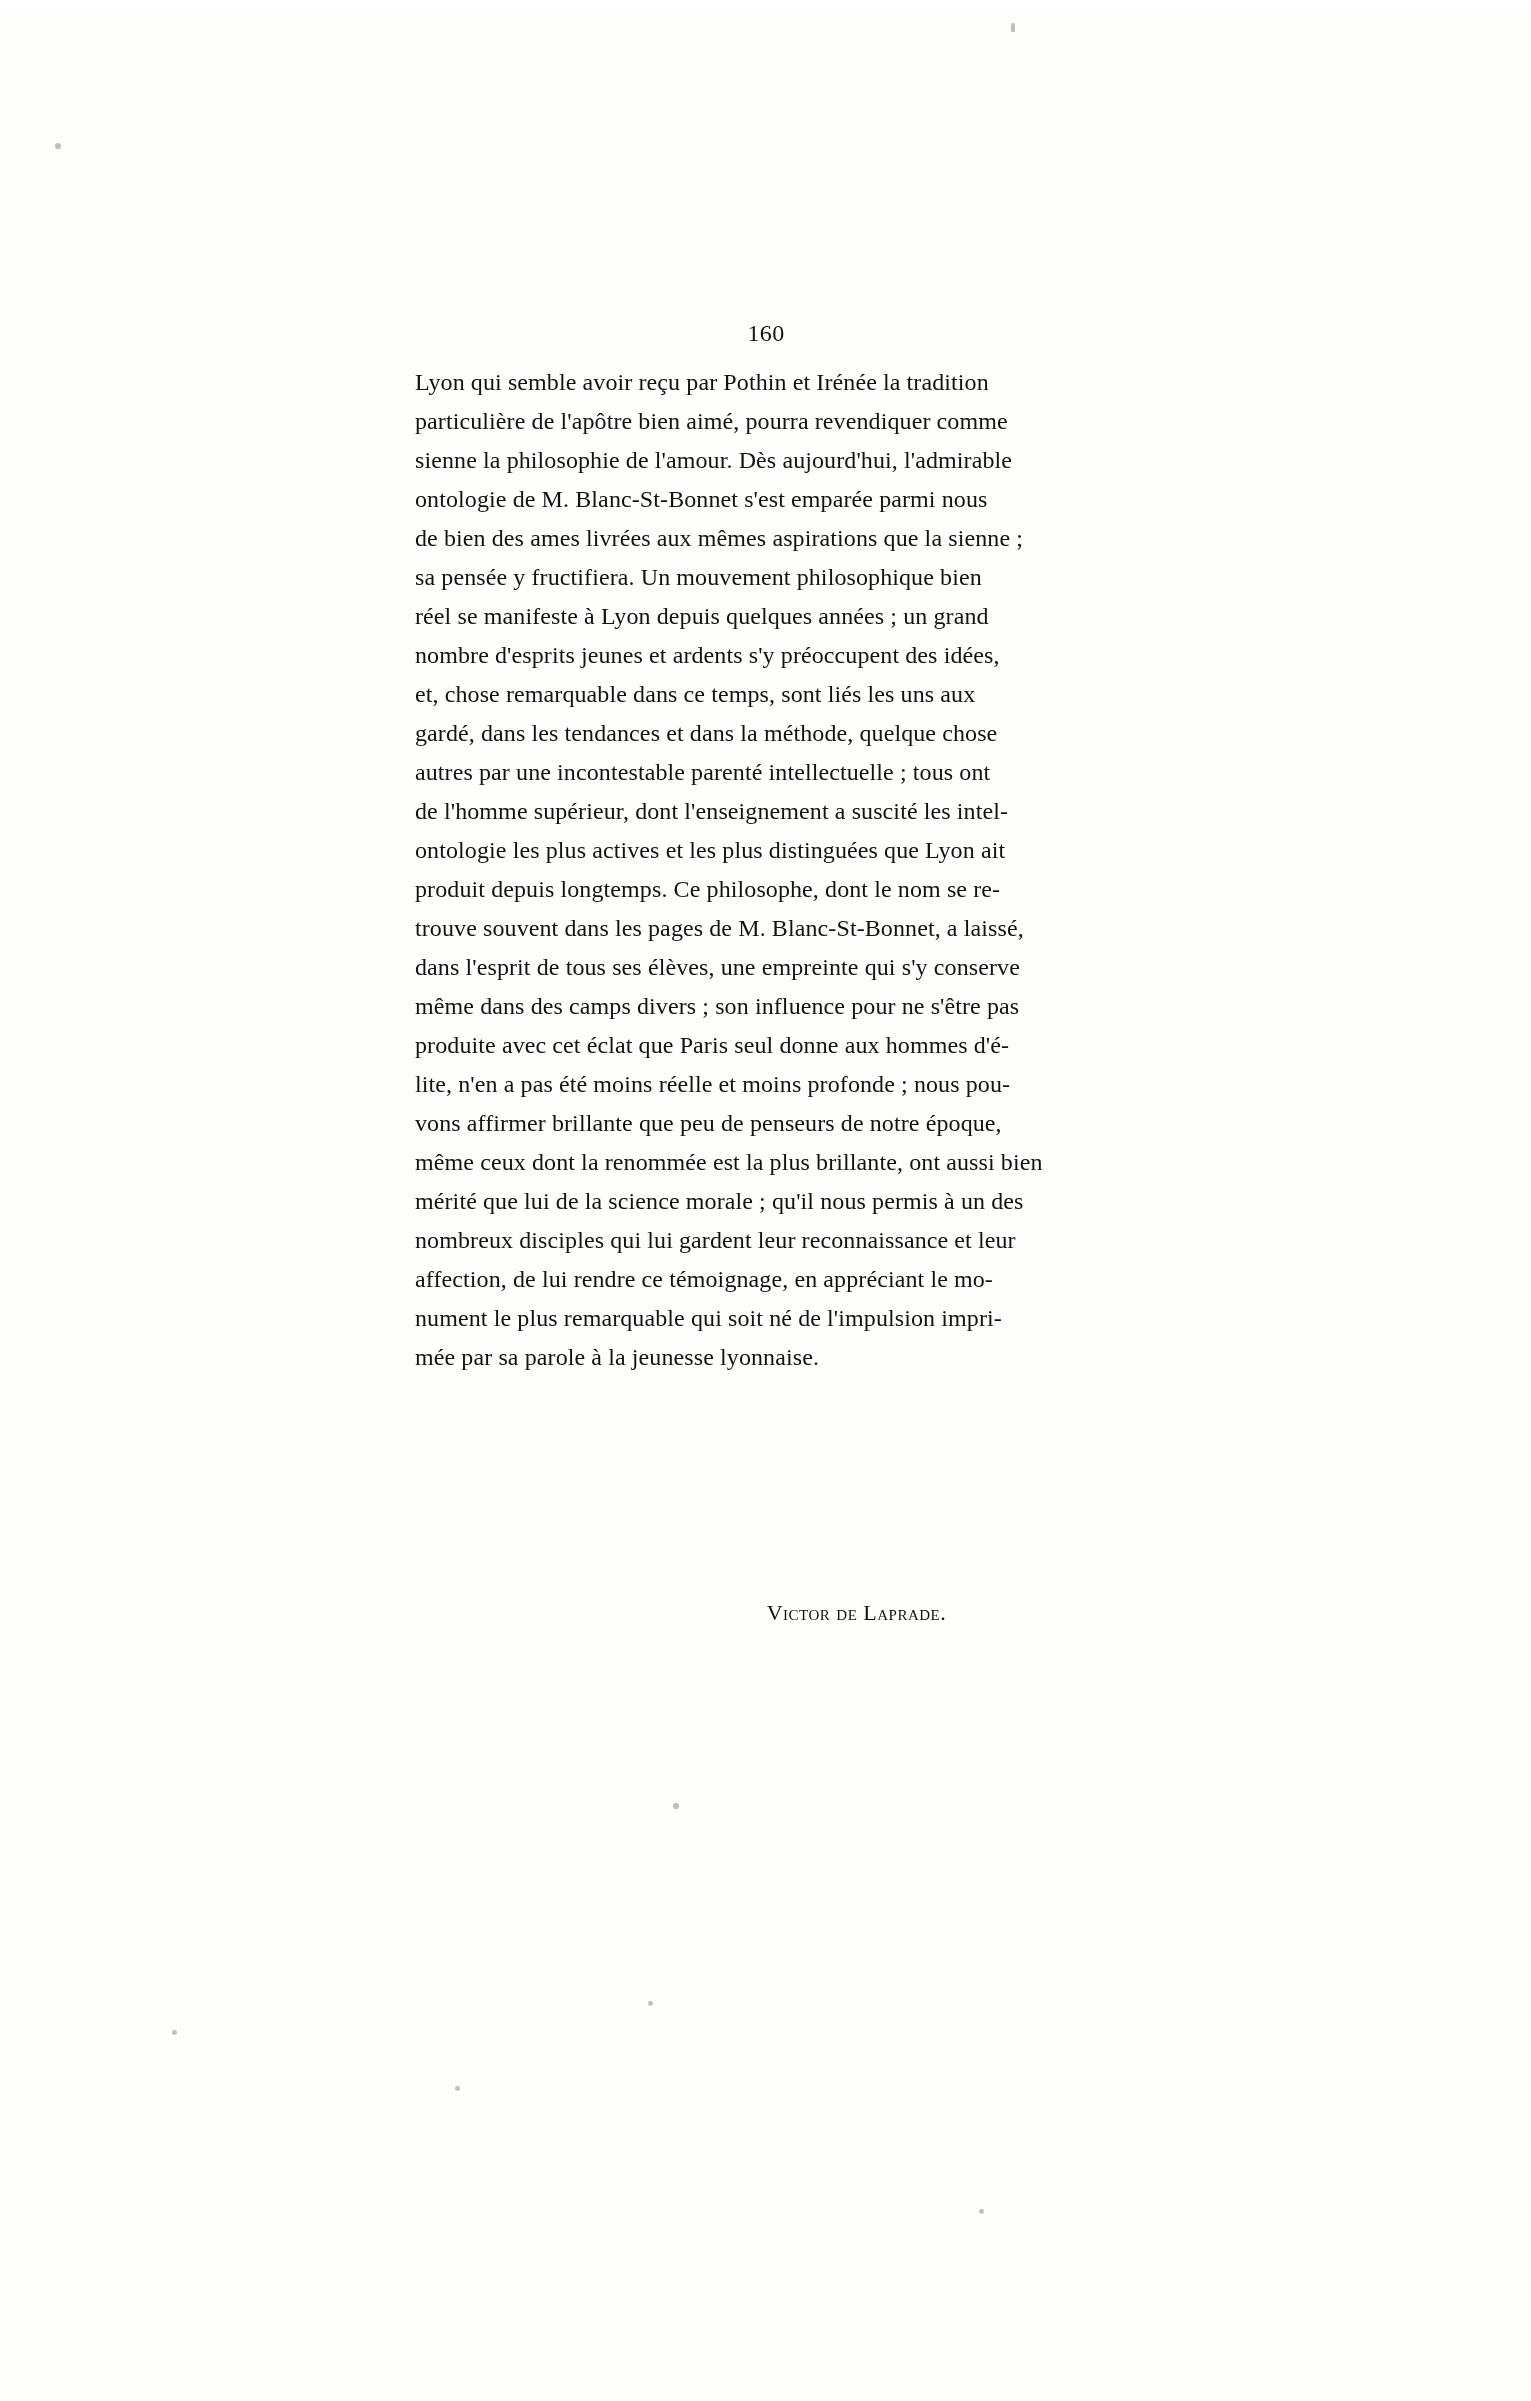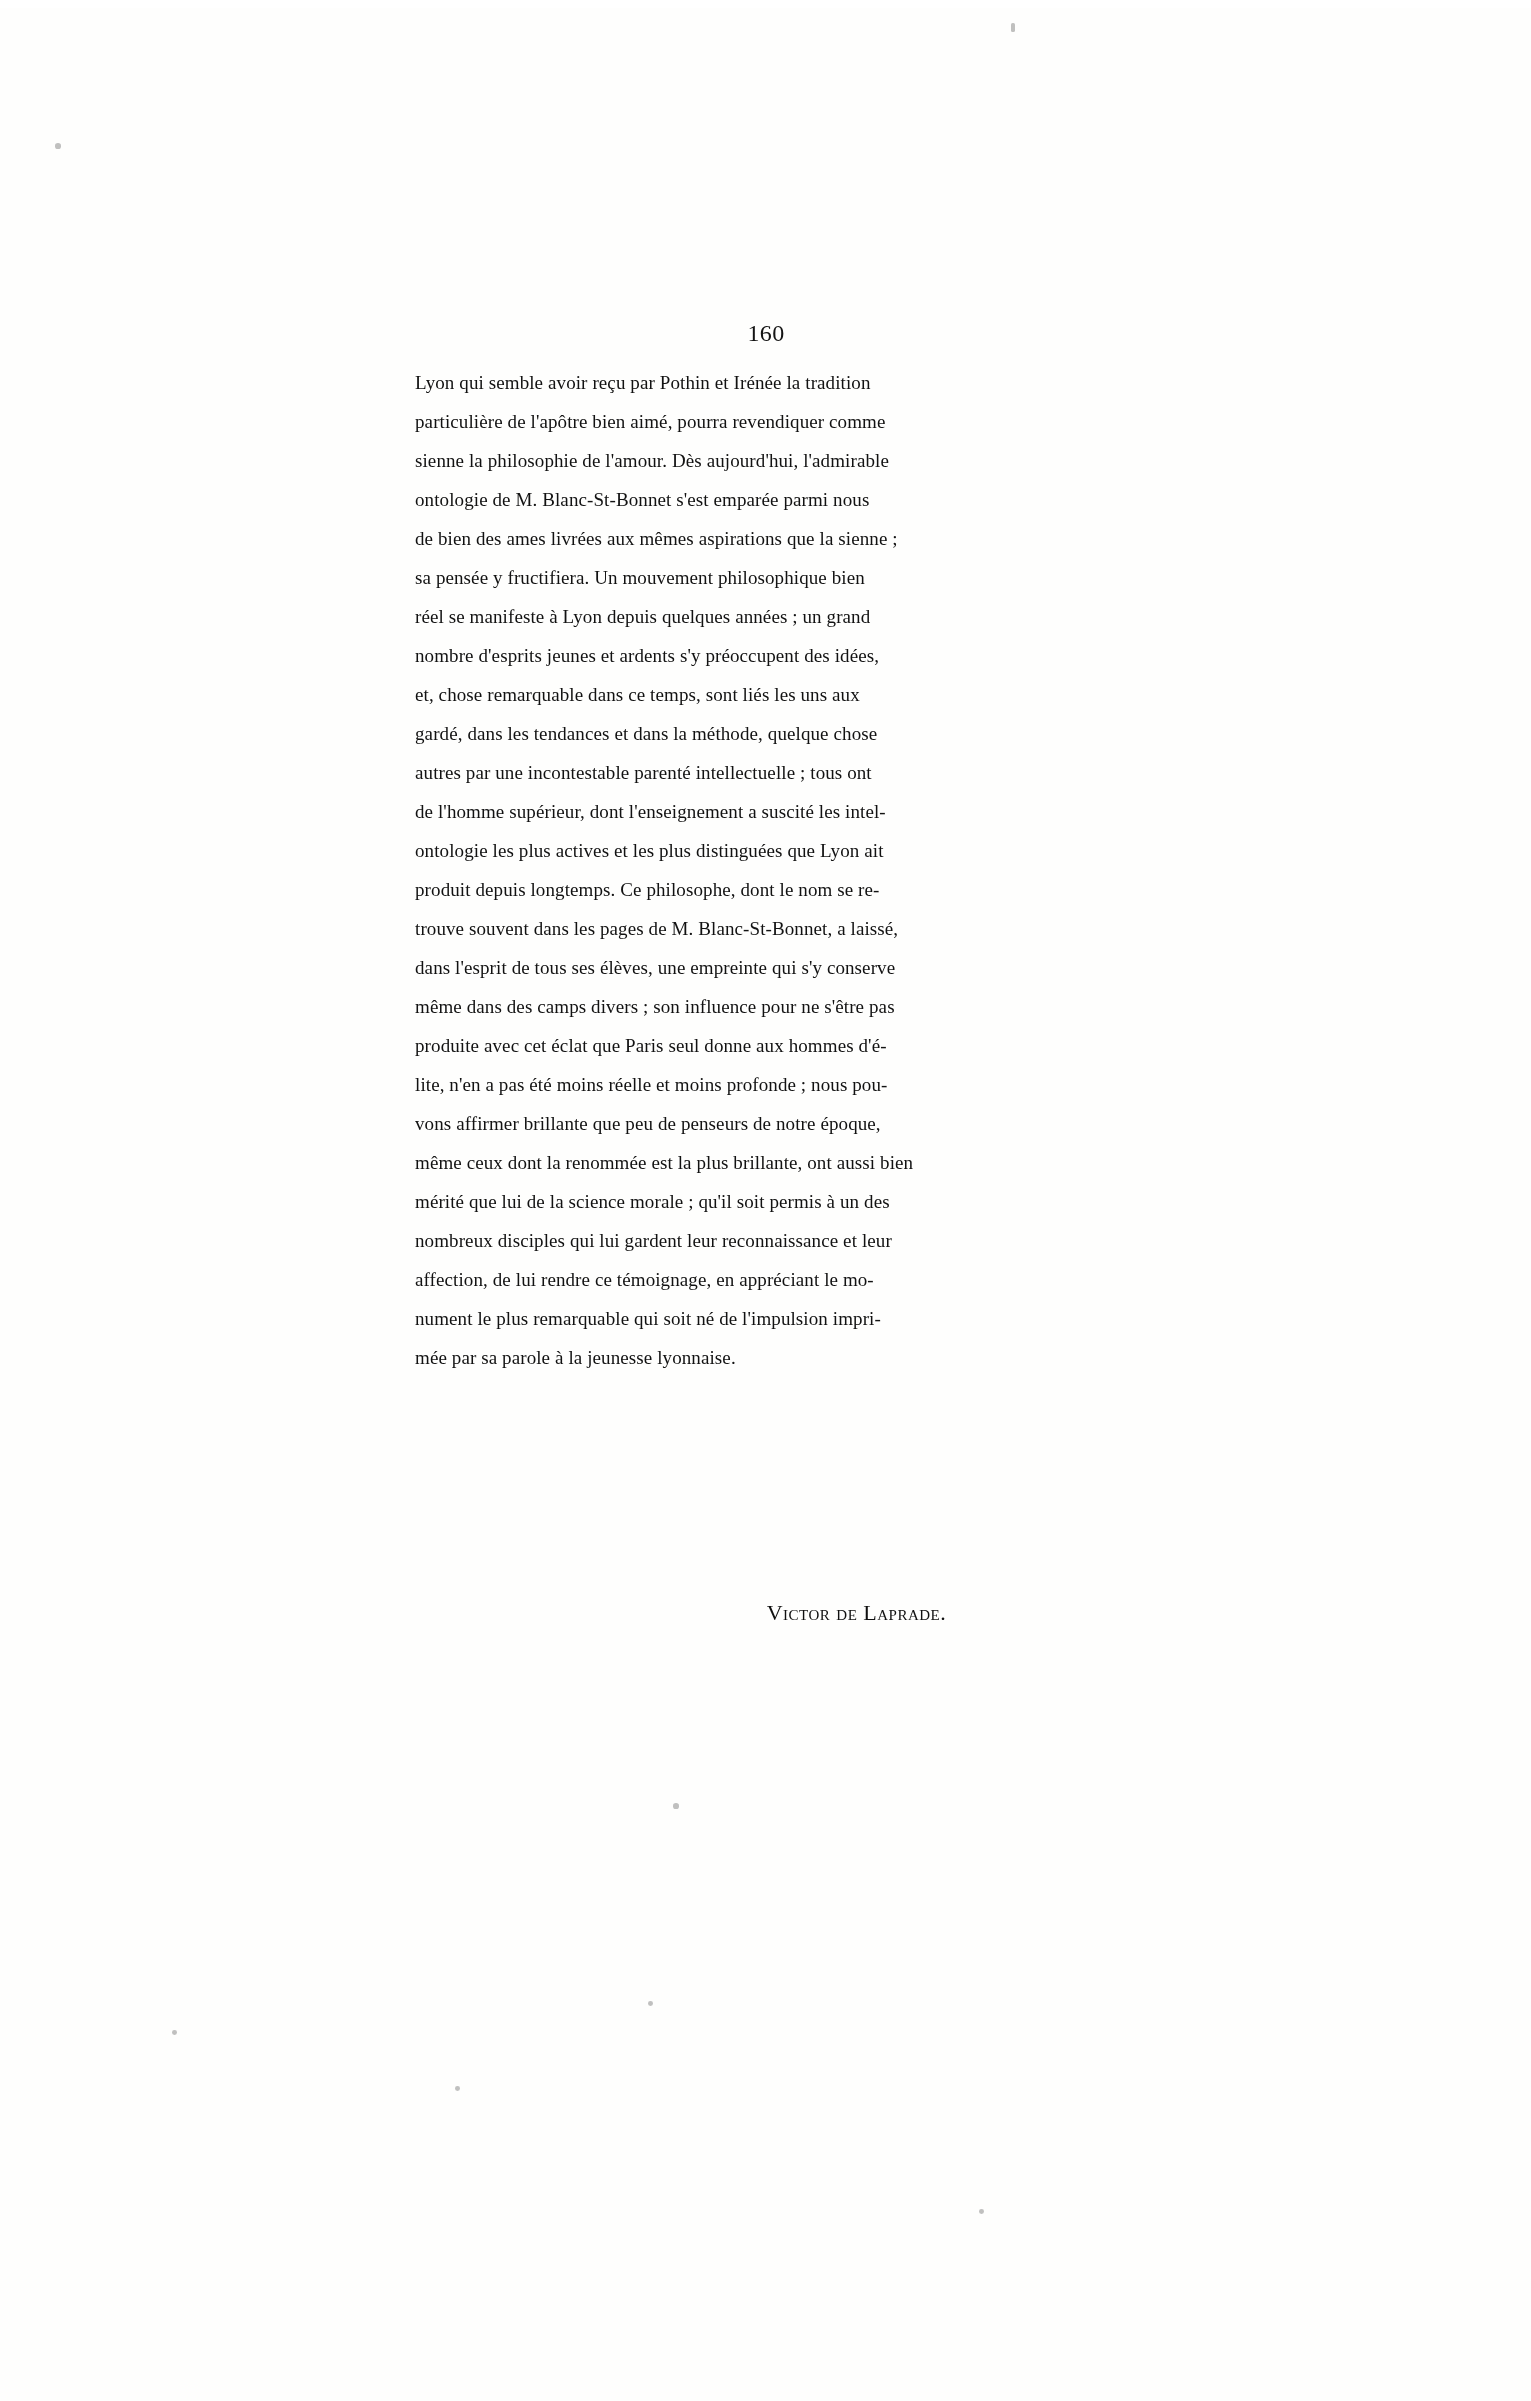--- a/index.html
+++ b/index.html
@@ -41,21 +41,21 @@
     color: #141414;
   }
   .text-block {
     position: absolute;
     top: 355px;
     left: 415px;
     width: 883px;
   }
   .line {
     display: block;
-    font-size: 19px;
+    font-size: 24px;
     line-height: 39px;
     color: #121212;
     white-space: pre;
     letter-spacing: 0.1px;
   }
   .signature {
     position: absolute;
     top: 1592px;
     left: 415px;
     width: 883px;
@@ -98,21 +98,21 @@
     <span class="line">de l'homme supérieur, dont l'enseignement a suscité les intel-</span>
     <span class="line">ontologie les plus actives et les plus distinguées que Lyon ait</span>
     <span class="line">produit depuis longtemps. Ce philosophe, dont le nom se re-</span>
     <span class="line">trouve souvent dans les pages de M. Blanc-St-Bonnet, a laissé,</span>
     <span class="line">dans l'esprit de tous ses élèves, une empreinte qui s'y conserve</span>
     <span class="line">même dans des camps divers ; son influence pour ne s'être pas</span>
     <span class="line">produite avec cet éclat que Paris seul donne aux hommes d'é-</span>
     <span class="line">lite, n'en a pas été moins réelle et moins profonde ; nous pou-</span>
     <span class="line">vons affirmer brillante que peu de penseurs de notre époque,</span>
     <span class="line">même ceux dont la renommée est la plus brillante, ont aussi bien</span>
-    <span class="line">mérité que lui de la science morale ; qu'il soit permis à un des</span>
+    <span class="line">mérité que lui de la science morale ; qu'il nous permis à un des</span>
     <span class="line">nombreux disciples qui lui gardent leur reconnaissance et leur</span>
     <span class="line">affection, de lui rendre ce témoignage, en appréciant le mo-</span>
     <span class="line">nument le plus remarquable qui soit né de l'impulsion impri-</span>
     <span class="line">mée par sa parole à la jeunesse lyonnaise.</span>
   </div>
 
   <div class="signature">
     <span class="small-caps">Victor de Laprade.</span>
   </div>
 

